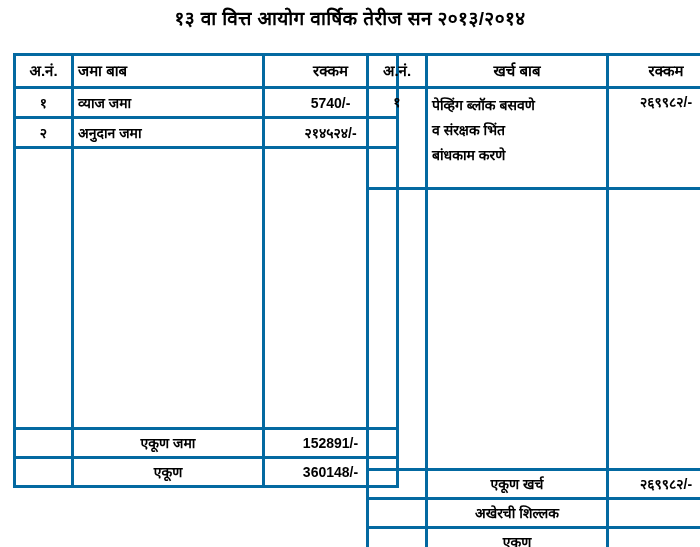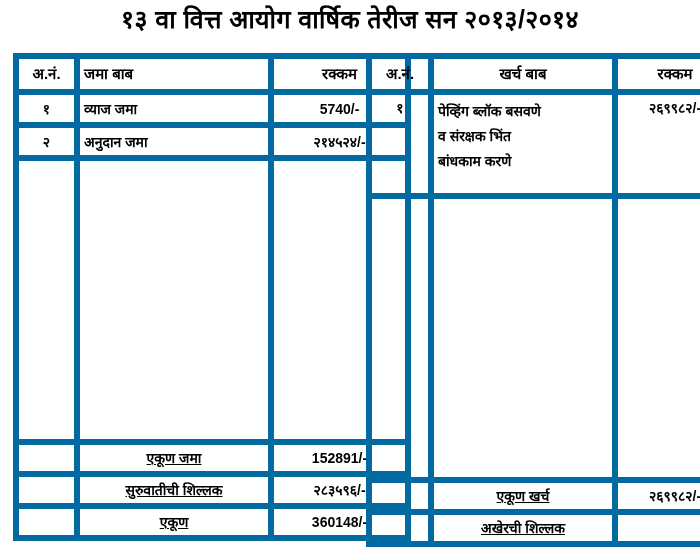--- a/index.html
+++ b/index.html
@@ -20,41 +20,41 @@
     width: 700px;
     height: 547px;
     box-sizing: border-box;
   }
   .doc-title {
     position: absolute;
     left: 0;
     top: 5px;
     width: 700px;
     text-align: center;
-    font-size: 25px;
+    font-size: 19px;
     font-weight: bold;
     letter-spacing: 0.4px;
     line-height: 28px;
     white-space: nowrap;
   }
 
   
   .ledger {
     position: absolute;
     top: 53px;
     border-collapse: collapse;
     table-layout: fixed;
     font-size: 14px;
     font-weight: bold;
   }
   .ledger.left  { left: 13px;  width: 352px; }
   .ledger.right { left: 366px; width: 326px; }
 
   .ledger td, .ledger th {
-    border: 6px solid #0369a1;
+    border: 3px solid #0369a1;
     padding: 0 4px;
     vertical-align: middle;
     font-weight: bold;
     font-size: 14px;
     line-height: 18px;
   }
   .ledger th {
     text-align: center;
     height: 30px;
     font-size: 15px;
@@ -68,21 +68,21 @@
   
   .right .c-sr   { width: 48px;  text-align: center; }
   .right .c-item { width: 170px; text-align: center; }
   .right .c-amt  { width: 106px; text-align: center; }
 
   .row-entry td { height: 27px; }
   .row-entry-tall td { height: 94px; vertical-align: top; padding-top: 4px; }
   .row-filler td { height: 278px; }
   .row-filler-right td { height: 278px; }
   .row-total td { height: 26px; }
-  .row-total .c-item { text-align: center; text-decoration: underline; }
+  .row-total .c-item { text-align: center; }
 
   .multiline { text-align: left; line-height: 25px; }
 </style>
 </head>
 <body>
 
 <div class="page">
 
   <div class="doc-title">१३ वा वित्त आयोग वार्षिक तेरीज सन २०१३/२०१४</div>
 
@@ -107,25 +107,20 @@
       </tr>
       <tr class="row-filler">
         <td class="c-sr"></td>
         <td class="c-item"></td>
         <td class="c-amt"></td>
       </tr>
       <tr class="row-total">
         <td class="c-sr"></td>
         <td class="c-item">एकूण जमा</td>
         <td class="c-amt">152891/-</td>
-      </tr>
-      <tr class="row-total">
-        <td class="c-sr"></td>
-        <td class="c-item">सुरुवातीची शिल्लक</td>
-        <td class="c-amt">२८३५९६/-</td>
       </tr>
       <tr class="row-total">
         <td class="c-sr"></td>
         <td class="c-item">एकूण</td>
         <td class="c-amt">360148/-</td>
       </tr>
     </tbody>
   </table>
 
   <table class="ledger right">

